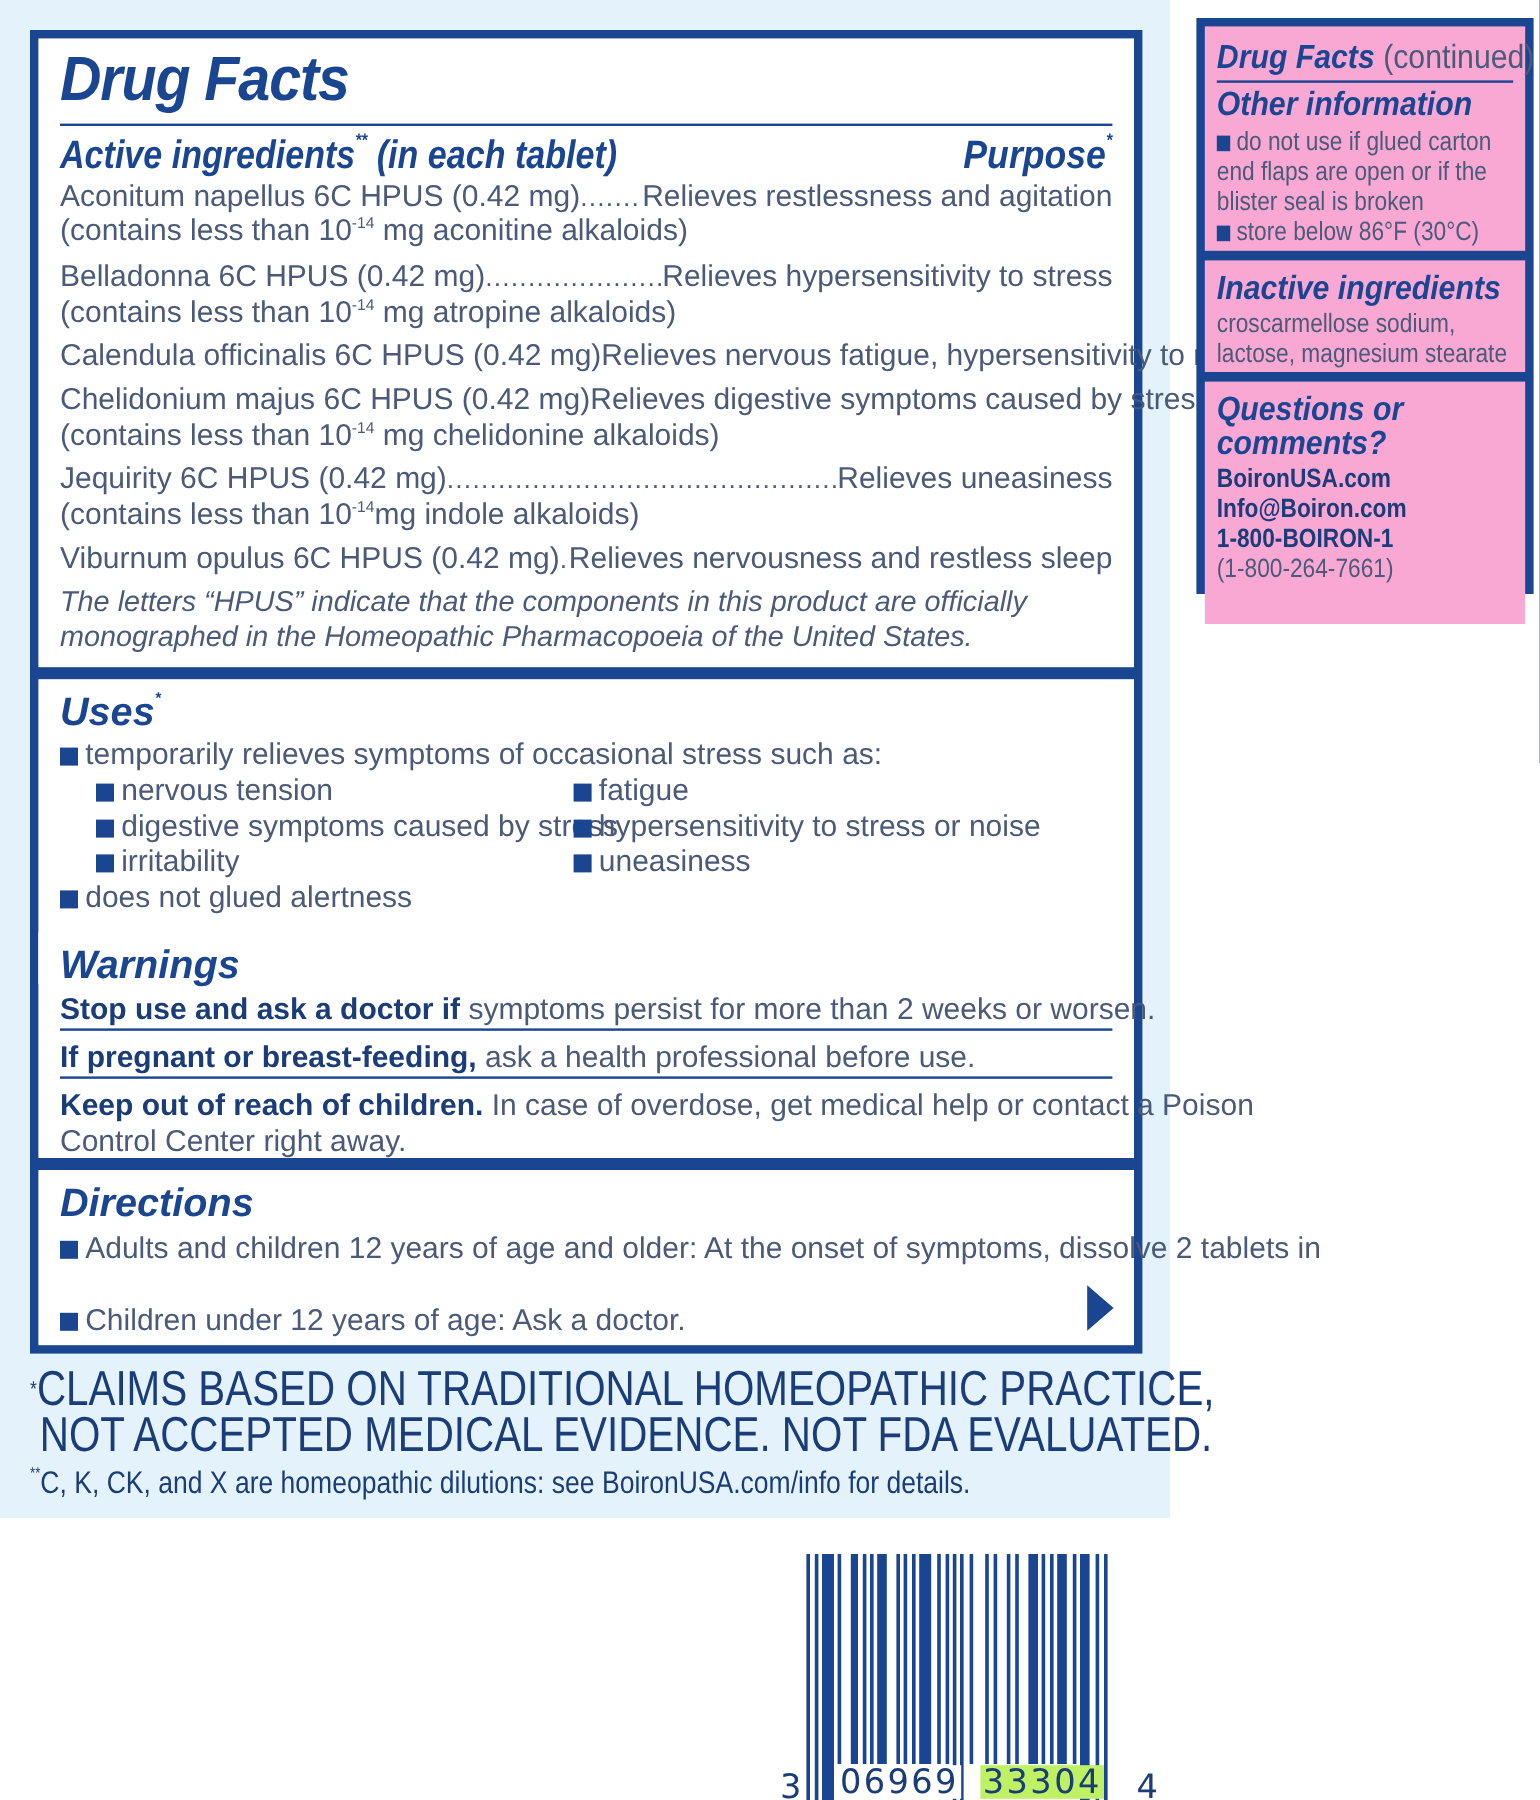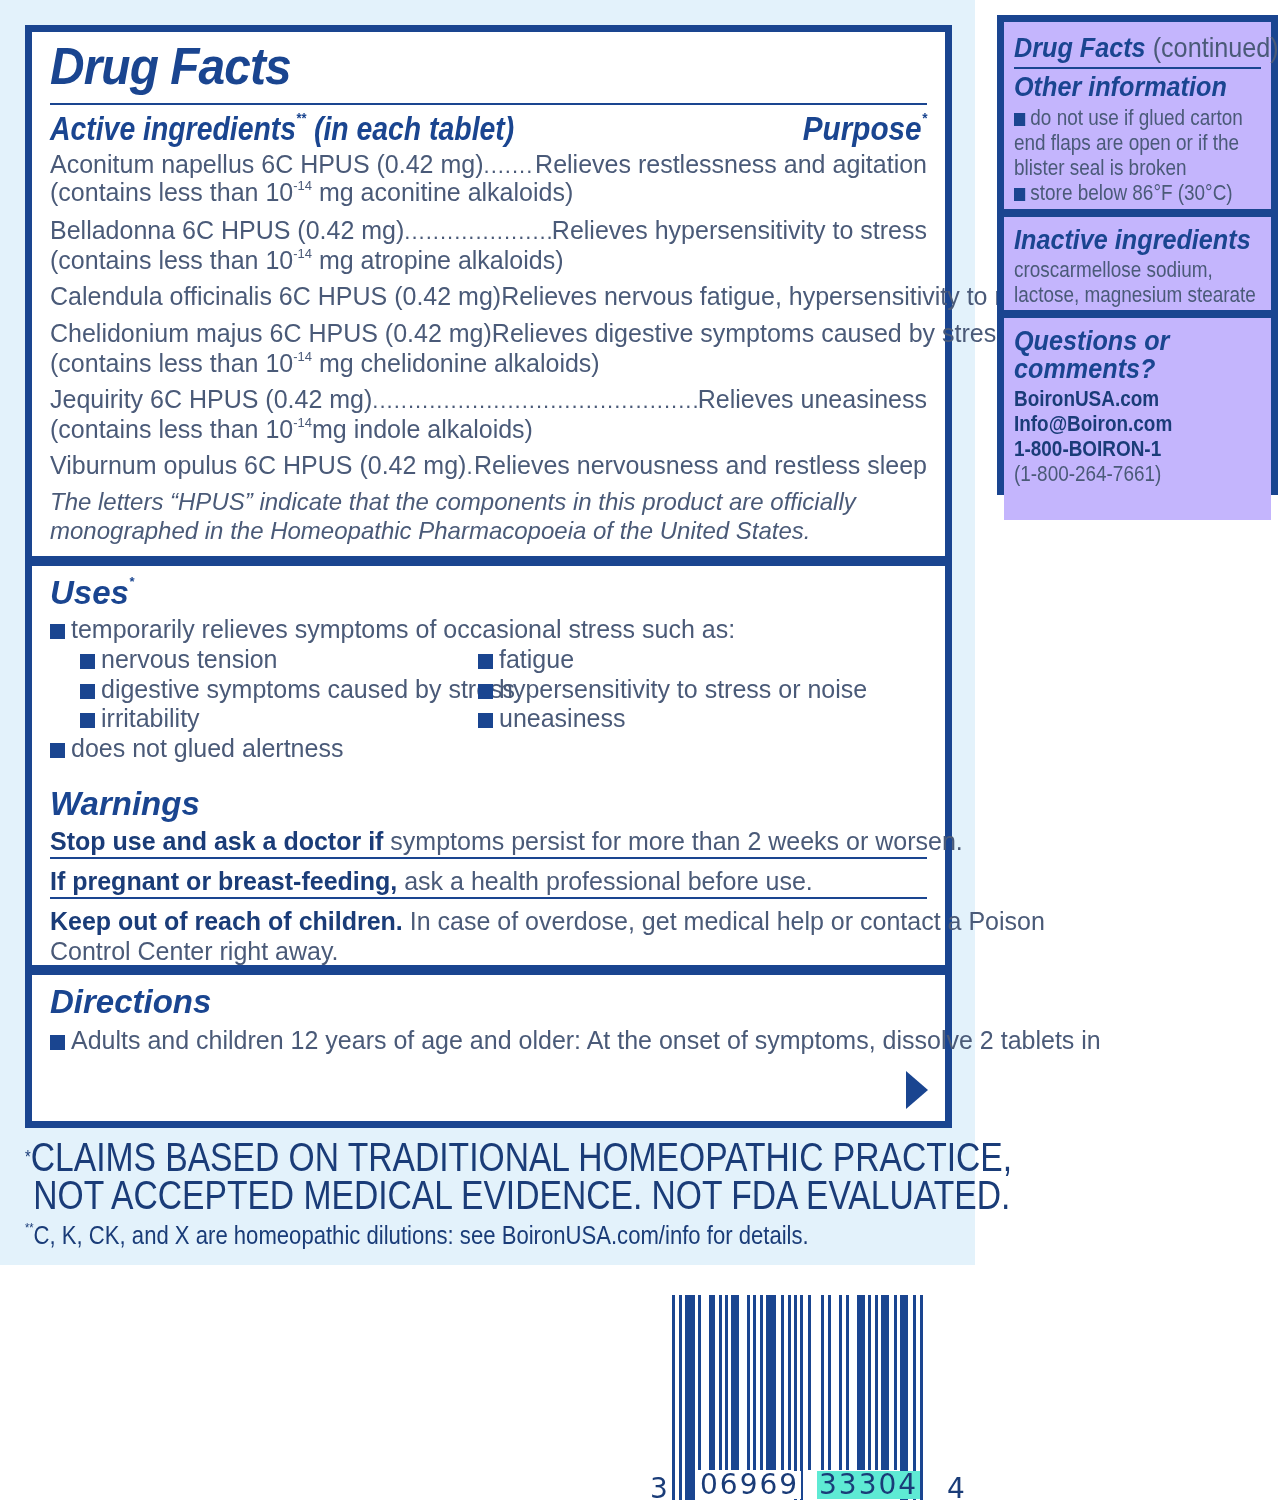--- a/index.html
+++ b/index.html
@@ -33,21 +33,21 @@
 
   .arrow { position:absolute; right:17px; bottom:12px; width:0; height:0; border-top:19px solid transparent; border-bottom:19px solid transparent; border-left:22px solid #1a4590; }
 
   .claims { position:absolute; left:25px; top:1138px; color:#1a3c78; font-size:41px; line-height:38px; white-space:nowrap; transform:scaleX(0.82); transform-origin:left top; }
   .claims sup { font-size:18px; vertical-align:top; }
   .dil { position:absolute; left:25px; top:1220px; color:#1a3c78; font-size:26px; white-space:nowrap; transform:scaleX(0.85); transform-origin:left top; }
   .dil sup { font-size:13px; vertical-align:top; }
 
   
   .rbox { position:absolute; left:997px; top:15px; width:281px; height:480px; background:#1a4590; box-sizing:border-box; }
-  .rsec { position:absolute; left:7px; right:7px; background:#c4b5fd; box-sizing:border-box; padding:0 24px; }
+  .rsec { position:absolute; left:7px; right:7px; background:#f9a8d4; box-sizing:border-box; padding:0 24px; }
   .rsec1 { top:7px; height:187px; }
   .rsec2 { top:202px; height:93px; }
   .rsec3 { top:303px; height:202px; }
   .rh { font-weight:bold; font-style:italic; color:#1a4590; font-size:28px; line-height:1; white-space:nowrap; }
   .rt { font-size:22px; color:#4a5a78; line-height:25px; white-space:nowrap; }
   .rb { font-size:22px; color:#1a3c78; font-weight:bold; line-height:25px; white-space:nowrap; }
   .abs { position:absolute; left:10px; }
 
   
   .barcode { position:absolute; left:672px; top:1295px; width:270px; height:205px; }
@@ -132,20 +132,21 @@
     <div class="wline" style="top:80px;"></div>
     <div class="ul txt" style="left:18px;top:92px;"><span class="bold-dark">If pregnant or breast-feeding,</span><span> ask a health professional before use.</span></div>
     <div class="wline" style="top:120px;"></div>
     <div class="ul txt" style="left:18px;top:132px;"><span class="bold-dark">Keep out of reach of children.</span><span> In case of overdose, get medical help or contact a Poison</span></div>
     <div class="ul txt" style="left:18px;top:162px;">Control Center right away.</div>
   </div>
 
   <div class="sec sec4">
     <div class="h2 sub" style="top:10px;">Directions</div>
     <div class="ul txt" style="left:18px;top:53px;"><span class="bullet"></span><span>Adults and children 12 years of age and older: At the onset of symptoms, dissolve 2 tablets in</span></div>
+    <div class="ul txt" style="left:18px;top:113px;"><span class="bullet"></span><span>Children under 12 years of age: Ask a doctor.</span></div>
     <div class="arrow"></div>
   </div>
 </div>
 
 <div class="claims">
   <div><sup>*</sup><span>CLAIMS BASED ON TRADITIONAL HOMEOPATHIC PRACTICE,</span></div>
   <div style="padding-left:10px;">NOT ACCEPTED MEDICAL EVIDENCE. NOT FDA EVALUATED.</div>
 </div>
 <div class="dil"><sup>**</sup><span>C, K, CK, and X are homeopathic dilutions: see BoironUSA.com/info for details.</span></div>
 
@@ -211,15 +212,15 @@
     <div class="bar" style="width:3px;margin-left:3px;"></div>
     <div class="bar" style="width:3px;margin-left:4px;"></div>
     <div class="bar" style="width:8px;margin-left:3px;"></div>
     <div class="bar" style="width:3px;margin-left:5px;"></div>
     <div class="bar" style="width:8px;margin-left:3px;height:205px;"></div>
     <div class="bar" style="width:3px;margin-left:5px;height:205px;"></div>
     <div class="bar" style="width:3px;margin-left:4px;height:205px;"></div>
   </div>
   <div class="bc-num" style="left:-22px;top:180px;">3</div>
   <div class="bc-num" style="left:26px;top:176px;letter-spacing:2px;background:#fff;padding:0 2px;">06969</div>
-  <div class="bc-num" style="left:145px;top:176px;letter-spacing:2px;background:#5eead4;padding:0 2px;">33304</div>
+  <div class="bc-num" style="left:145px;top:176px;letter-spacing:2px;background:#bef264;padding:0 2px;">33304</div>
   <div class="bc-num" style="left:275px;top:180px;">4</div>
 </div>
 
 </body></html>

